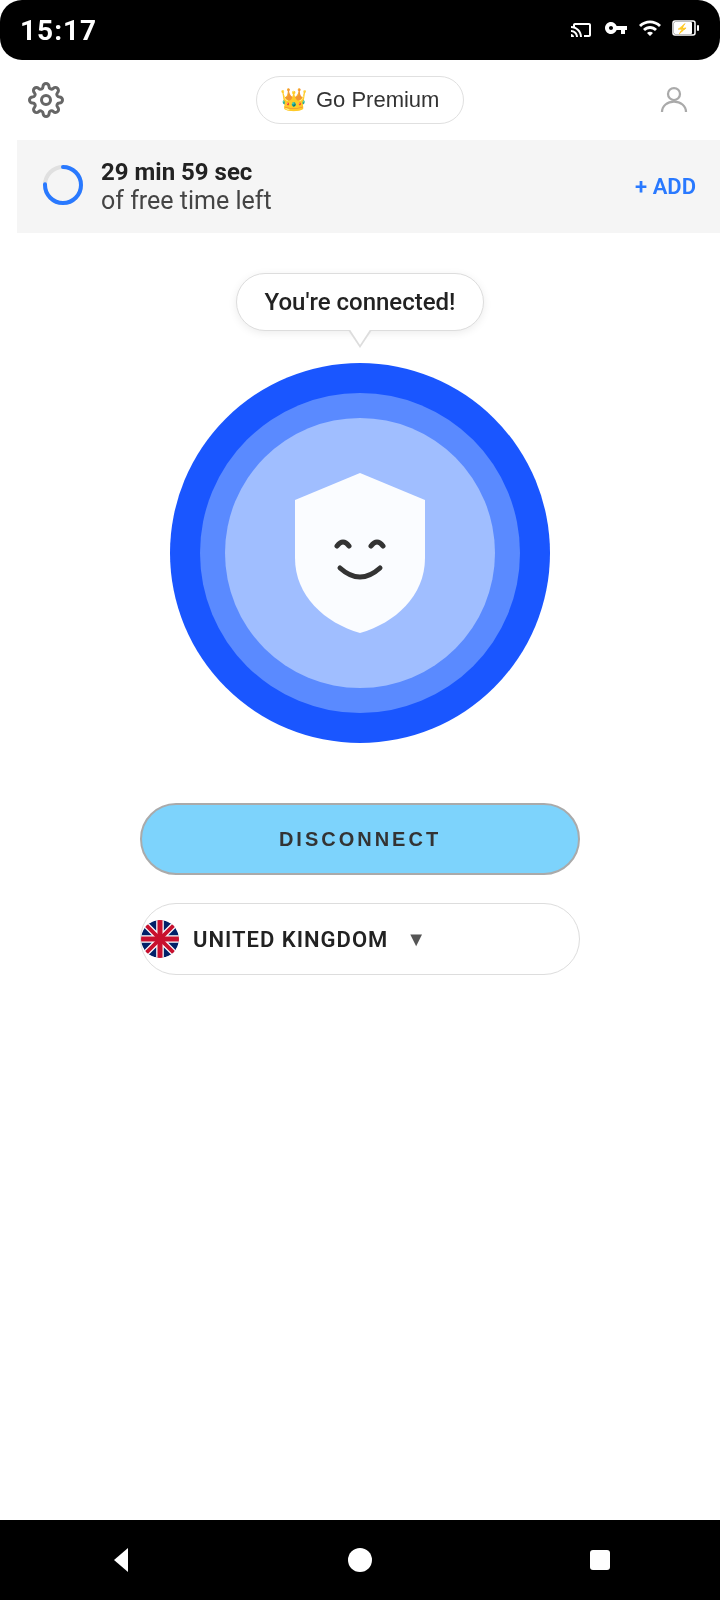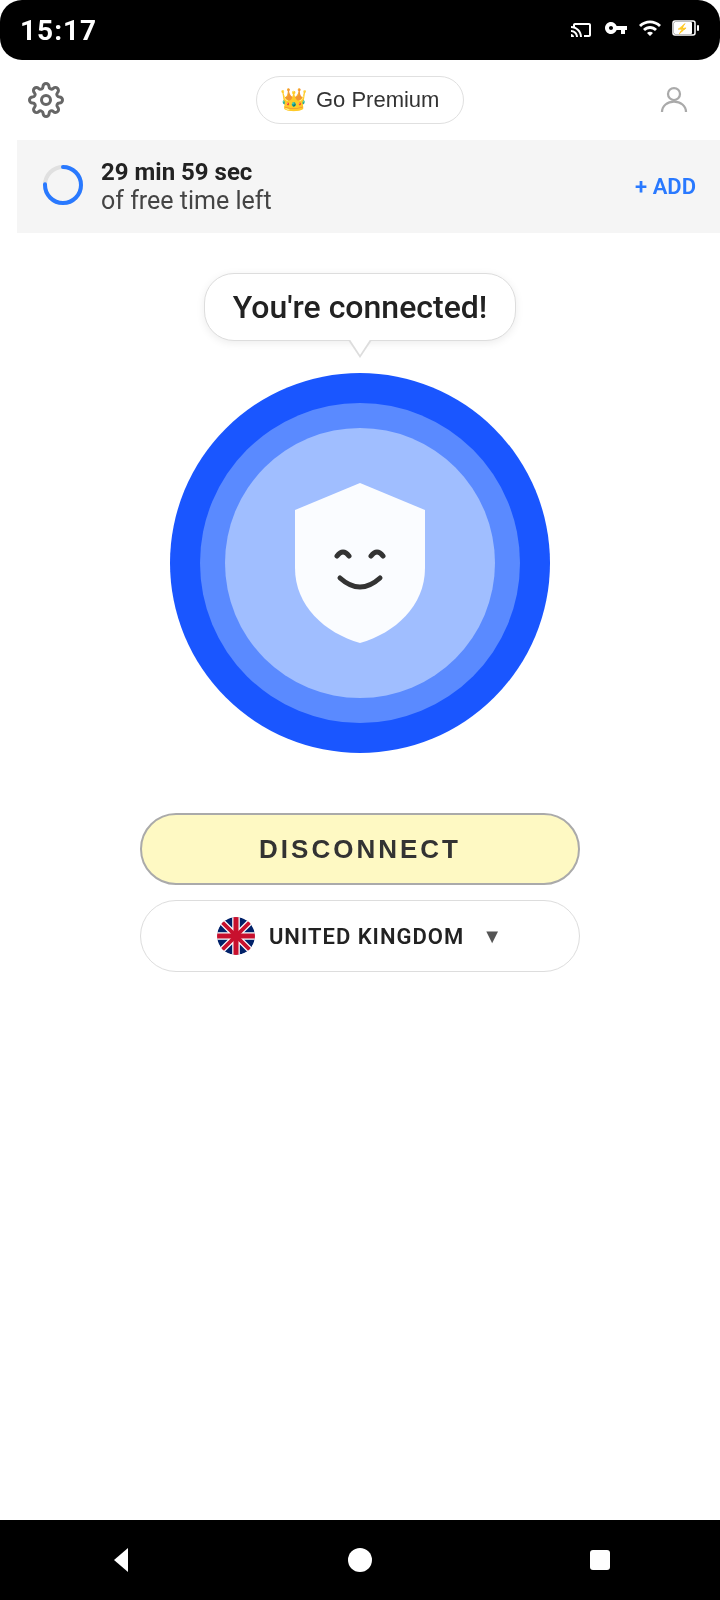--- a/index.html
+++ b/index.html
@@ -135,21 +135,21 @@
       align-items: center;
       padding: 40px 24px 0;
     }
 
     
     .speech-bubble {
       background: #ffffff;
       border: 1.5px solid #ddd;
       border-radius: 30px;
       padding: 14px 28px;
-      font-size: 32px;
+      font-size: 24px;
       font-weight: 500;
       color: #222;
       position: relative;
       margin-bottom: 8px;
       box-shadow: 0 2px 8px rgba(0,0,0,0.08);
     }
     .speech-bubble::after {
       content: '';
       position: absolute;
       bottom: -18px;
@@ -222,46 +222,45 @@
       z-index: 10;
     }
 
     
     .disconnect-btn {
       margin-top: 60px;
       width: 440px;
       height: 72px;
       border: 2px solid #aaa;
       border-radius: 50px;
-      background: #fef9c3;
-      font-size: 26px;
+      background: #7dd3fc;
+      font-size: 20px;
       font-weight: 700;
       letter-spacing: 3px;
       color: #333;
       cursor: pointer;
       display: flex;
       align-items: center;
       justify-content: center;
     }
 
     
     .country-selector {
-      margin-top: 15px;
+      margin-top: 28px;
       width: 440px;
       height: 72px;
       border: 1.5px solid #ddd;
       border-radius: 50px;
       background: #ffffff;
       font-size: 22px;
       font-weight: 600;
       color: #222;
       cursor: pointer;
       display: flex;
       align-items: center;
-      justify-content: center;
       gap: 14px;
       letter-spacing: 1px;
     }
     .uk-flag {
       width: 38px;
       height: 38px;
       border-radius: 50%;
       overflow: hidden;
       flex-shrink: 0;
     }

